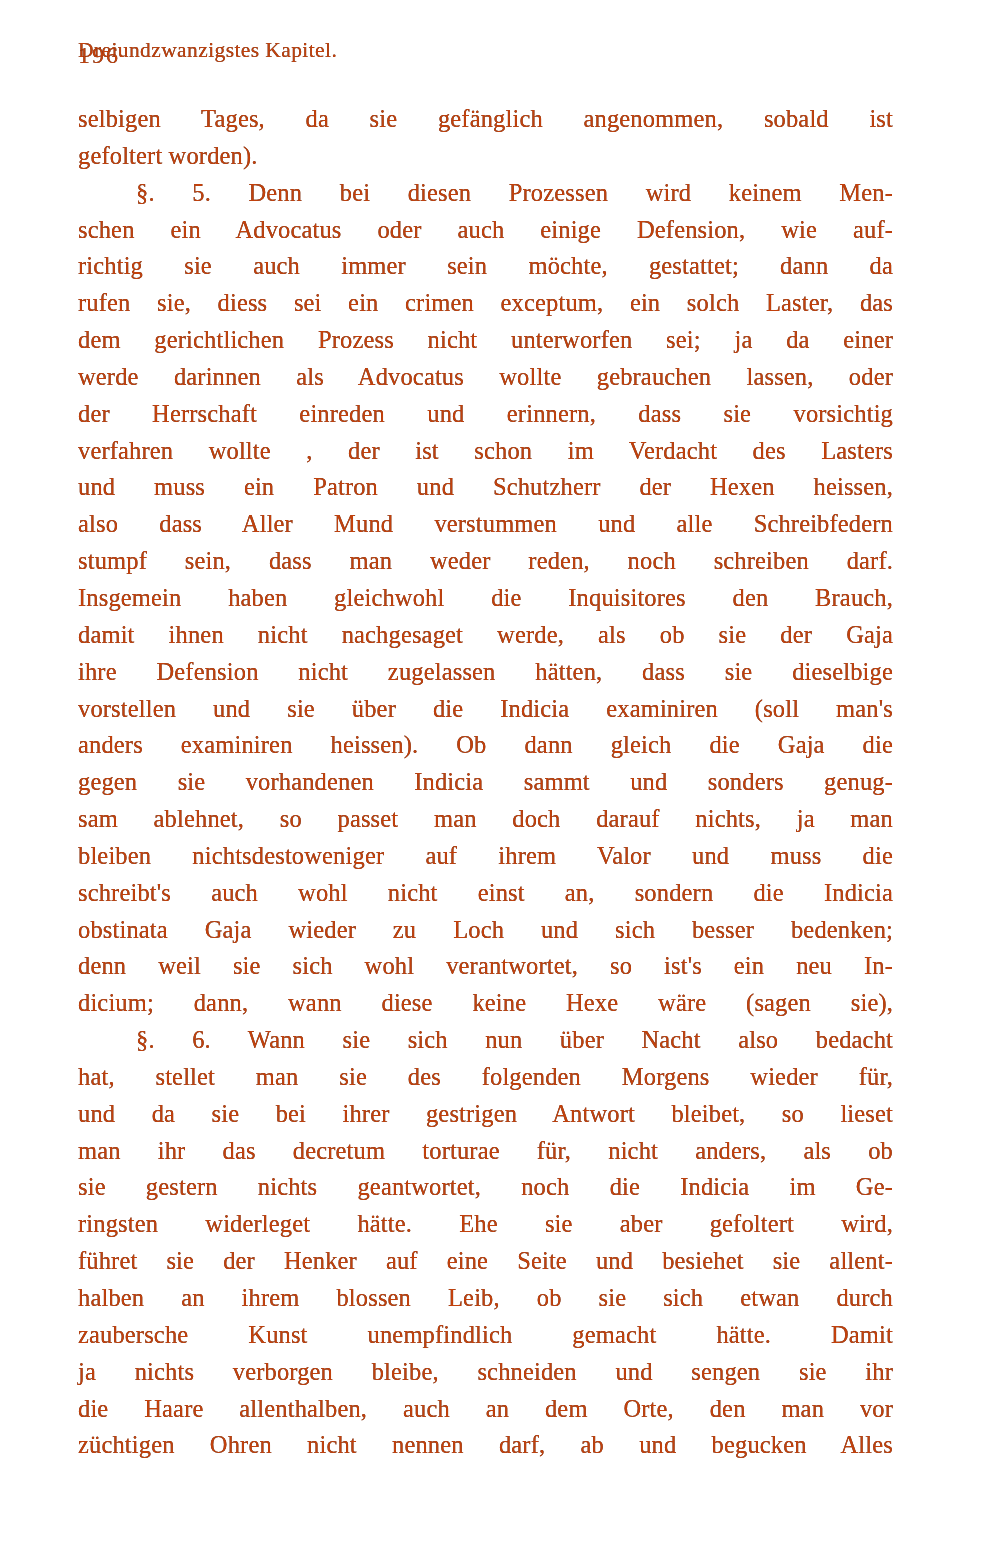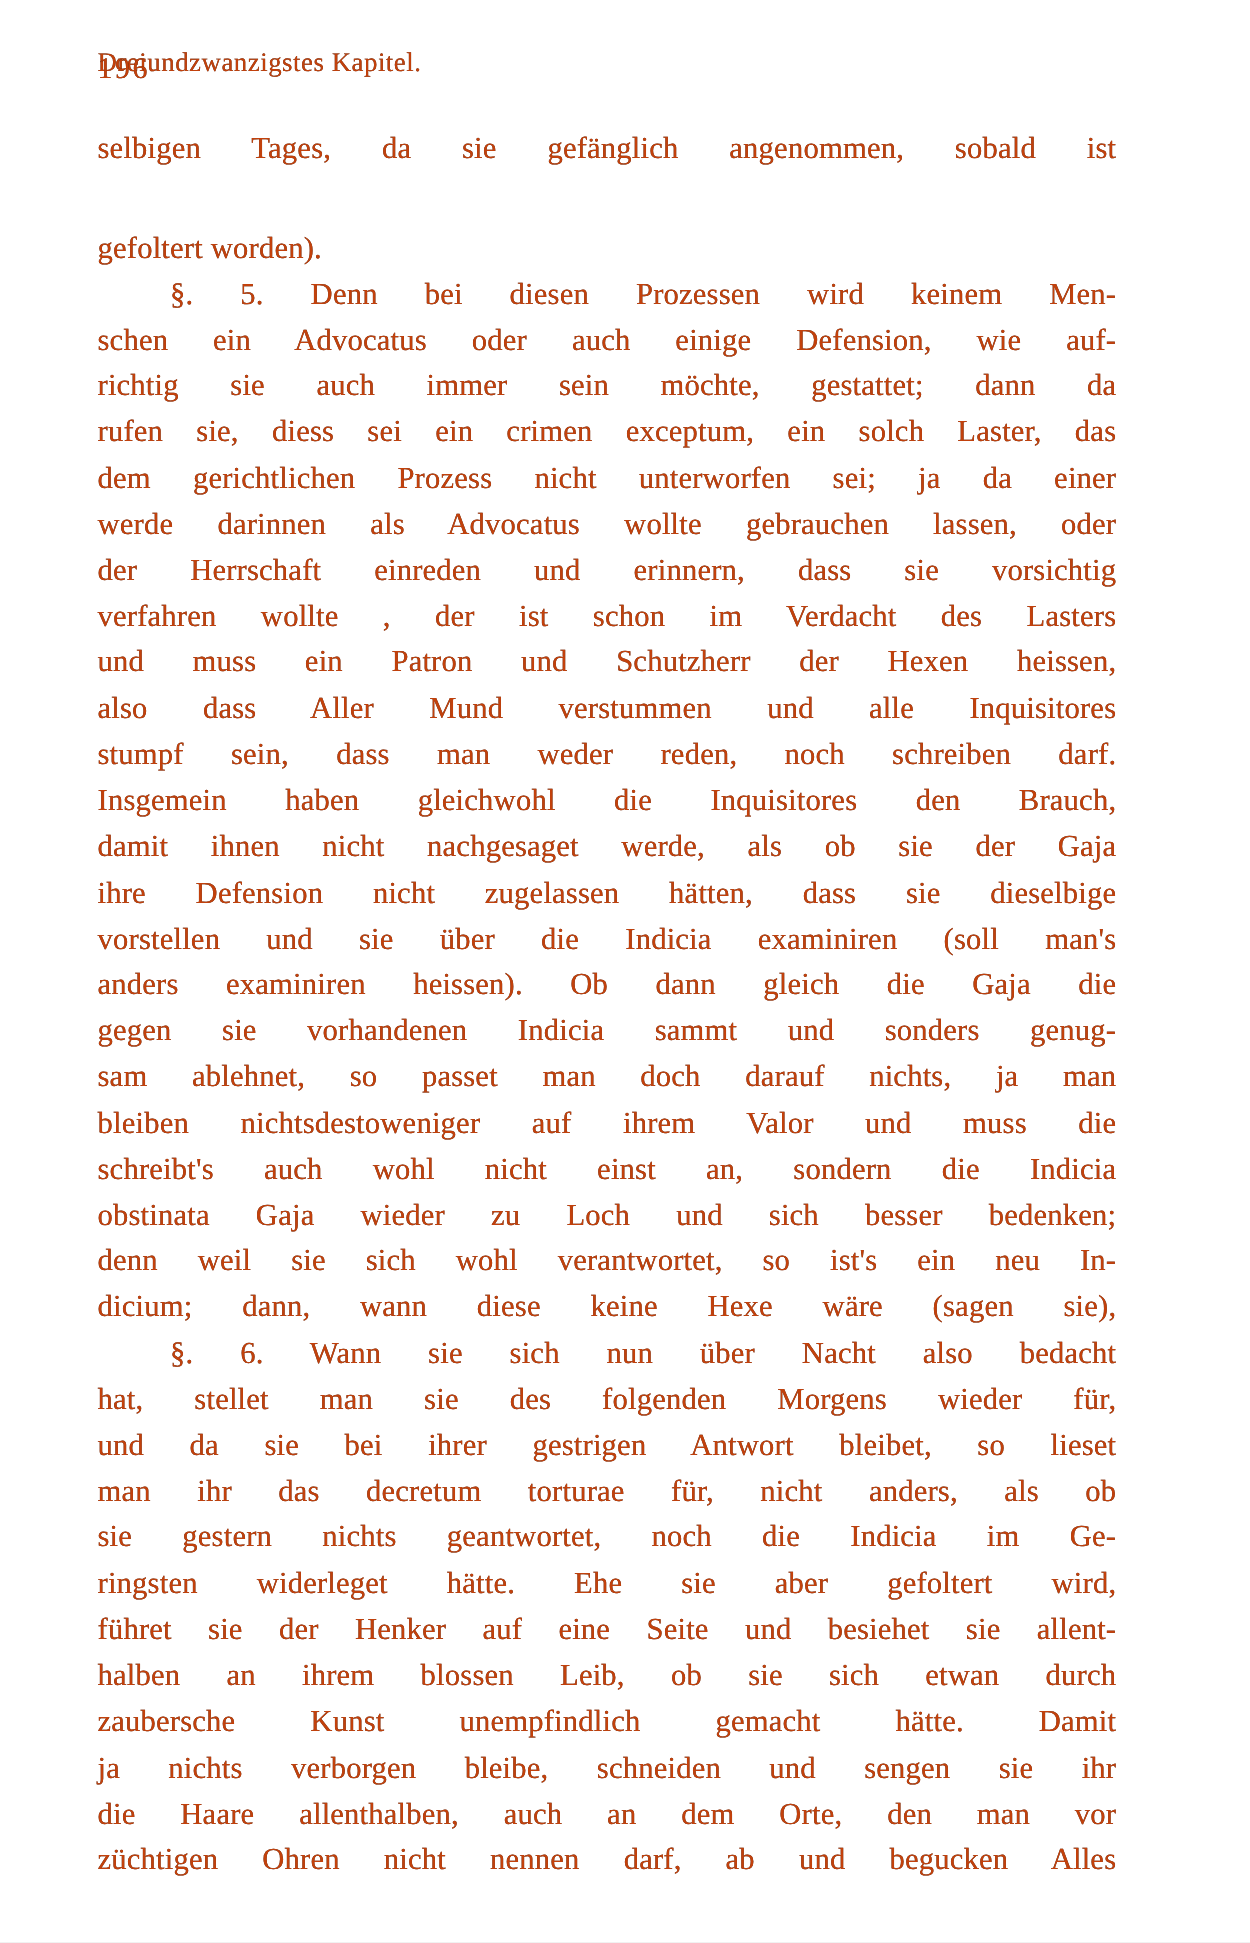--- a/index.html
+++ b/index.html
@@ -50,21 +50,20 @@
   .textline {
     height: 36.85px;
     line-height: 36.85px;
     text-align: justify;
     text-align-last: justify;
     white-space: normal;
     overflow: visible;
   }
   .textline.endline {
     text-align-last: left;
-    margin-top: 43px;
   }
   .textline.indent {
     padding-left: 58px;
   }
 </style>
 </head>
 <body>
 
 <div class="page">
   <div class="pagehead">
@@ -76,21 +75,21 @@
       <div class="textline endline">gefoltert worden).</div>
       <div class="textline indent">§. 5.  Denn bei diesen Prozessen wird keinem Men-</div>
       <div class="textline">schen ein Advocatus oder auch einige Defension, wie auf-</div>
       <div class="textline">richtig sie auch immer sein möchte, gestattet;  dann da</div>
       <div class="textline">rufen sie, diess sei ein crimen exceptum, ein solch Laster, das</div>
       <div class="textline">dem gerichtlichen Prozess nicht unterworfen sei; ja da einer</div>
       <div class="textline">werde darinnen als Advocatus wollte gebrauchen lassen, oder</div>
       <div class="textline">der Herrschaft einreden und erinnern, dass sie vorsichtig</div>
       <div class="textline">verfahren wollte , der ist schon im Verdacht des Lasters</div>
       <div class="textline">und muss ein Patron und Schutzherr der Hexen heissen,</div>
-      <div class="textline">also dass Aller Mund verstummen und alle Inquisitores</div>
+      <div class="textline">also dass Aller Mund verstummen und alle Schreibfedern</div>
       <div class="textline">stumpf sein, dass man weder reden, noch schreiben darf.</div>
       <div class="textline">Insgemein haben gleichwohl die Inquisitores den Brauch,</div>
       <div class="textline">damit ihnen nicht nachgesaget werde, als ob sie der Gaja</div>
       <div class="textline">ihre Defension nicht zugelassen hätten, dass sie dieselbige</div>
       <div class="textline">vorstellen und sie über die Indicia examiniren (soll man's</div>
       <div class="textline">anders examiniren heissen).  Ob dann gleich die Gaja die</div>
       <div class="textline">gegen sie vorhandenen Indicia sammt und sonders genug-</div>
       <div class="textline">sam ablehnet, so passet man doch darauf nichts, ja man</div>
       <div class="textline">bleiben nichtsdestoweniger auf ihrem Valor und muss die</div>
       <div class="textline">schreibt's auch wohl nicht einst an, sondern die Indicia</div>

